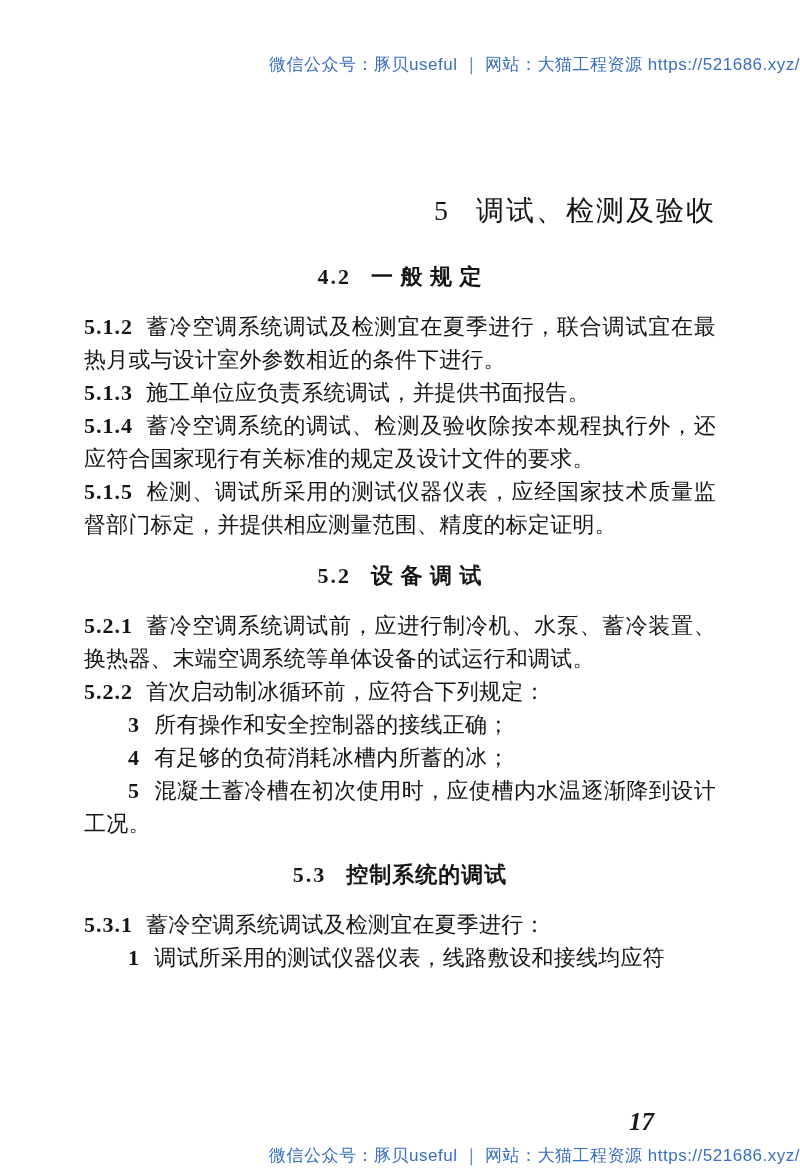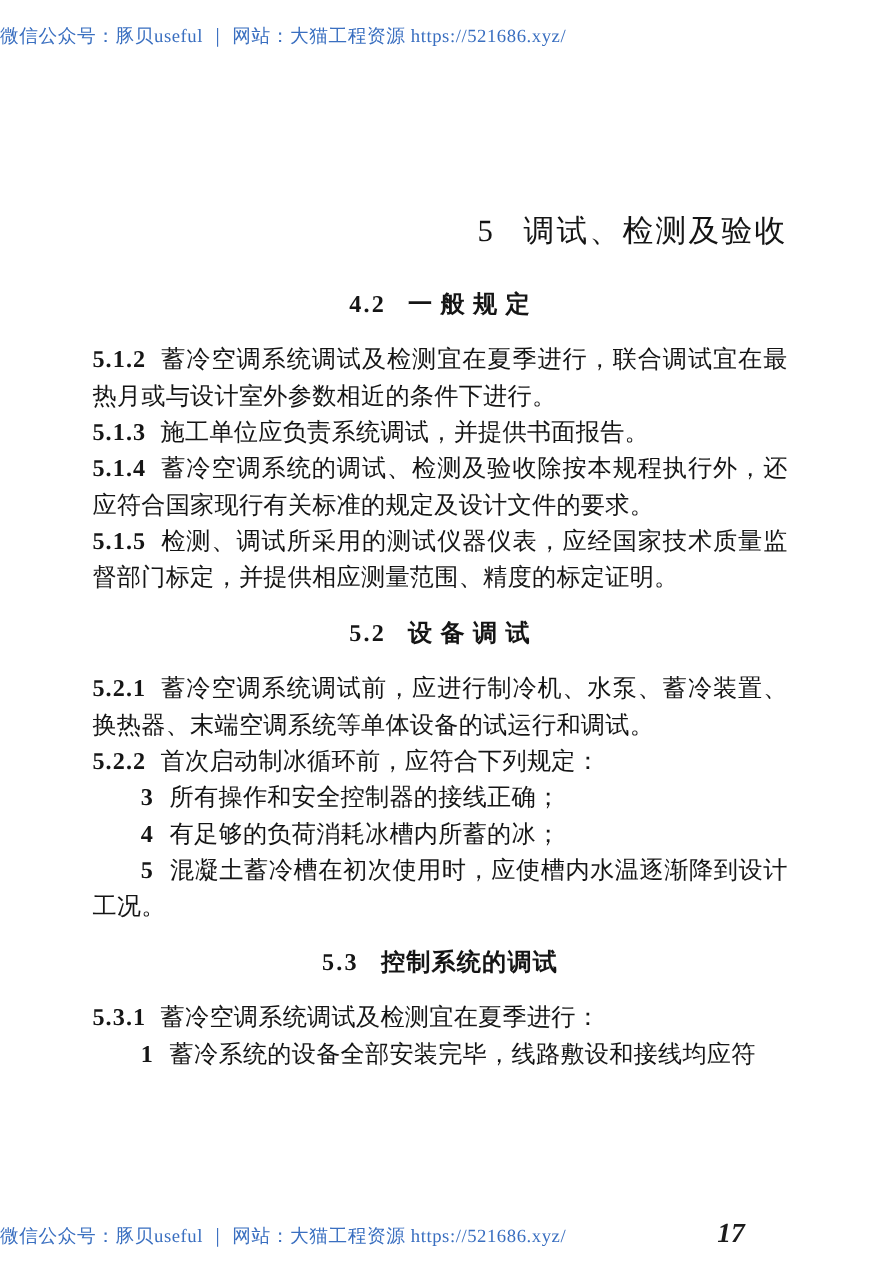--- a/index.html
+++ b/index.html
@@ -8,32 +8,33 @@
     width: 800px;
     height: 1168px;
     background: #ffffff;
     font-family: "Liberation Serif", "DejaVu Serif", serif;
     color: #151515;
     overflow: hidden;
   }
   .watermark {
     position: absolute;
     left: 0; right: 0;
-    text-align: left;
+    text-align: right;
     font-size: 17px;
     letter-spacing: 0.5px;
-    font-family: Liberation Serif, serif;
+    font-family: Liberation Sans, sans-serif;
     color: #3a6fc0;
     white-space: nowrap;
+    margin-top: 32px;
   }
   .watermark.top { top: 21px; }
   .watermark.bottom { top: 1112px; }
   .pagenum {
     position: absolute;
-    left: 652px;
+    left: 629px;
     top: 1108px;
     font-size: 25px;
     font-style: italic;
     font-weight: 700;
     color: #1c1c1c;
     font-family: "Liberation Serif", serif;
   }
   .content {
     position: absolute;
     left: 84px;
@@ -100,20 +101,20 @@
     <p class="clause"><span class="cnum">5.2.2</span><span>首次启动制冰循环前，应符合下列规定：</span></p>
 
     <p class="item"><span class="inum">3</span><span>所有操作和安全控制器的接线正确；</span></p>
     <p class="item"><span class="inum">4</span><span>有足够的负荷消耗冰槽内所蓄的冰；</span></p>
     <p class="item"><span class="inum">5</span><span>混凝土蓄冷槽在初次使用时，应使槽内水温逐渐降到设计工况。</span></p>
 
     <h2 class="section-head"><span class="snum">5.3</span><span>控制系统的调试</span></h2>
 
     <p class="clause"><span class="cnum">5.3.1</span><span>蓄冷空调系统调试及检测宜在夏季进行：</span></p>
 
-    <p class="item"><span class="inum">1</span><span>蓄冷系统的设备全部安装完毕，线路敷设和接线均应符</span></p>
+    <p class="item"><span class="inum">1</span><span>调试所采用的测试仪器仪表，线路敷设和接线均应符</span></p>
 
   </div>
 
   <div class="watermark bottom">微信公众号：豚贝useful ｜ 网站：大猫工程资源 https://521686.xyz/</div>
   <div class="pagenum">17</div>
 
 </div>
 
 </body></html>

